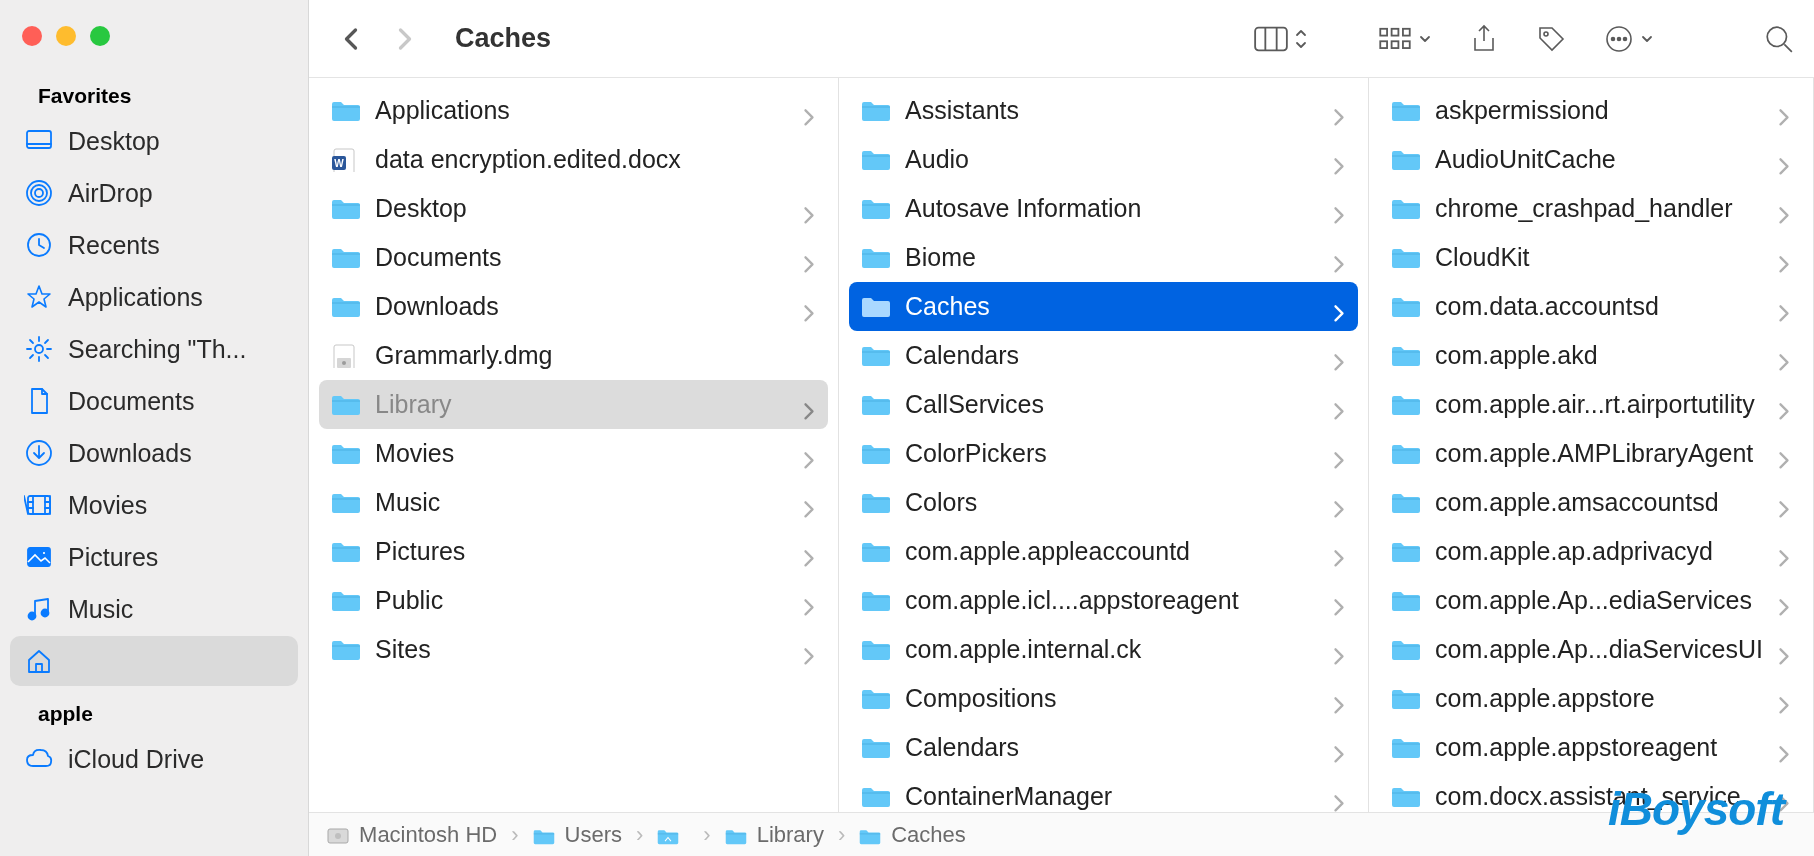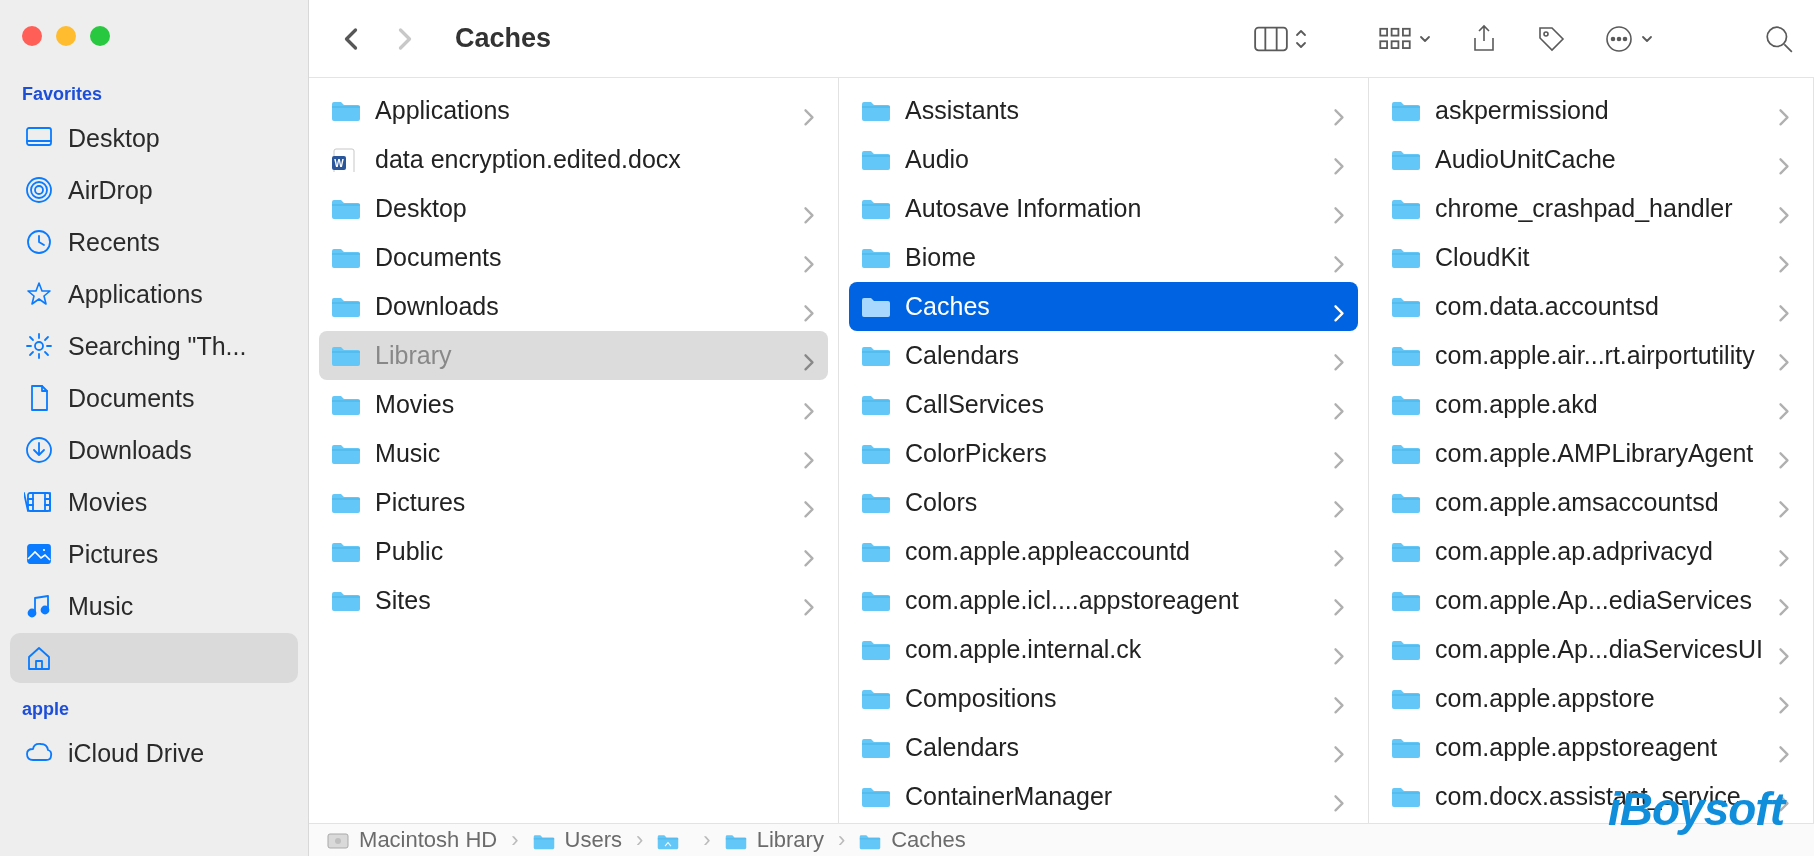--- a/index.html
+++ b/index.html
@@ -40,24 +40,25 @@
     padding: 14px 22px 24px 22px;
   }
   .dot {
     width: 20px; height: 20px; border-radius: 50%;
   }
   .dot.red { background: #ff5f57; }
   .dot.yellow { background: #febc2e; }
   .dot.green { background: #28c840; }
   
   .sb-section-title {
-    font-size: 18px;
-    color: #1d4ed8;
+    font-size: 21px;
+    color: #000000;
     font-weight: 600;
     padding: 14px 22px 8px 22px;
+    margin-left: 16px;
   }
   .sb-items { padding: 0 10px; }
   .sb-item {
     display: flex;
     align-items: center;
     gap: 14px;
     padding: 10px 14px;
     border-radius: 10px;
     cursor: default;
     font-size: 25px;
@@ -131,21 +132,21 @@
   .row .lbl { flex: 1; white-space: nowrap; overflow: hidden; text-overflow: ellipsis; }
   .row .chev { width: 14px; height: 14px; color: #b0b0b0; }
   .row.selected-blue { background: #0063e1; color: #fff; }
   .row.selected-blue .chev { color: #fff; }
   .row.selected-grey { background: #dcdcdc; color: #888; }
   .row.selected-grey .chev { color: #888; }
   .folder-icon { width: 30px; height: 24px; flex: 0 0 30px; }
   .folder-icon svg, .doc-icon svg, .dmg-icon svg { width:100%; height:100%; }
   
   .pathbar {
-    height: 33px;
+    height: 44px;
     border-top: 1px solid #e3e3e3;
     display: flex;
     align-items: center;
     padding: 0 18px;
     gap: 10px;
     font-size: 22px;
     color: #6b6b6b;
     background: #fafafa;
   }
   .pathbar .crumb { display: flex; align-items: center; gap: 10px; }
@@ -452,20 +453,26 @@
           </div>
           <div class="row">
       <span class="folder-icon"><svg viewBox="0 0 30 24">
                 <use href="#i-folder"></use>
               </svg></span>
       <span class="lbl">Downloads</span>
       <span class="chev"><svg viewBox="0 0 12 16">
                 <use href="#i-chev"></use>
               </svg></span>
           </div>
+          <div class="row">
+      <span class="folder-icon"><svg viewBox="0 0 30 24">
+                <use href="#i-dmg"></use>
+              </svg></span>
+      <span class="lbl">Grammarly.dmg</span>
+      </div>
           <div class="row selected-grey">
       <span class="folder-icon"><svg viewBox="0 0 30 24">
                 <use href="#i-folder"></use>
               </svg></span>
       <span class="lbl">Library</span>
       <span class="chev"><svg viewBox="0 0 12 16">
                 <use href="#i-chev"></use>
               </svg></span>
           </div>
           <div class="row">
@@ -694,30 +701,30 @@
               </svg></span>
       <span class="lbl">com.data.accountsd</span>
       <span class="chev"><svg viewBox="0 0 12 16">
                 <use href="#i-chev"></use>
               </svg></span>
           </div>
           <div class="row">
       <span class="folder-icon"><svg viewBox="0 0 30 24">
                 <use href="#i-folder"></use>
               </svg></span>
+      <span class="lbl">com.apple.akd</span>
+      <span class="chev"><svg viewBox="0 0 12 16">
+                <use href="#i-chev"></use>
+              </svg></span>
+          </div>
+          <div class="row">
+      <span class="folder-icon"><svg viewBox="0 0 30 24">
+                <use href="#i-folder"></use>
+              </svg></span>
       <span class="lbl">com.apple.air...rt.airportutility</span>
-      <span class="chev"><svg viewBox="0 0 12 16">
-                <use href="#i-chev"></use>
-              </svg></span>
-          </div>
-          <div class="row">
-      <span class="folder-icon"><svg viewBox="0 0 30 24">
-                <use href="#i-folder"></use>
-              </svg></span>
-      <span class="lbl">com.apple.akd</span>
       <span class="chev"><svg viewBox="0 0 12 16">
                 <use href="#i-chev"></use>
               </svg></span>
           </div>
           <div class="row">
       <span class="folder-icon"><svg viewBox="0 0 30 24">
                 <use href="#i-folder"></use>
               </svg></span>
       <span class="lbl">com.apple.AMPLibraryAgent</span>
       <span class="chev"><svg viewBox="0 0 12 16">

